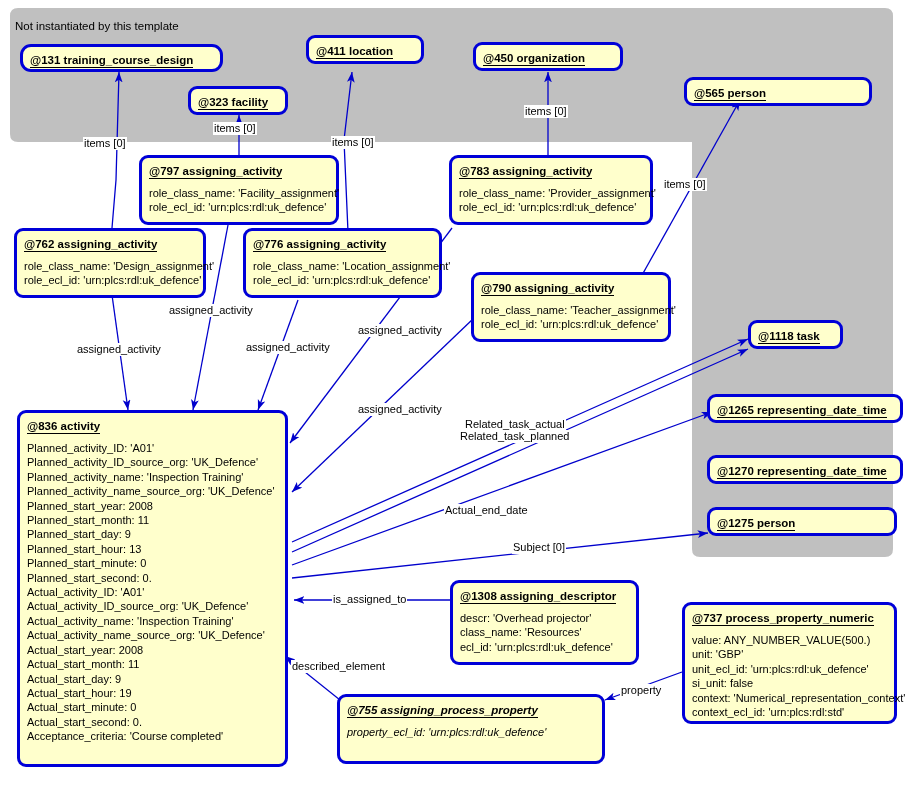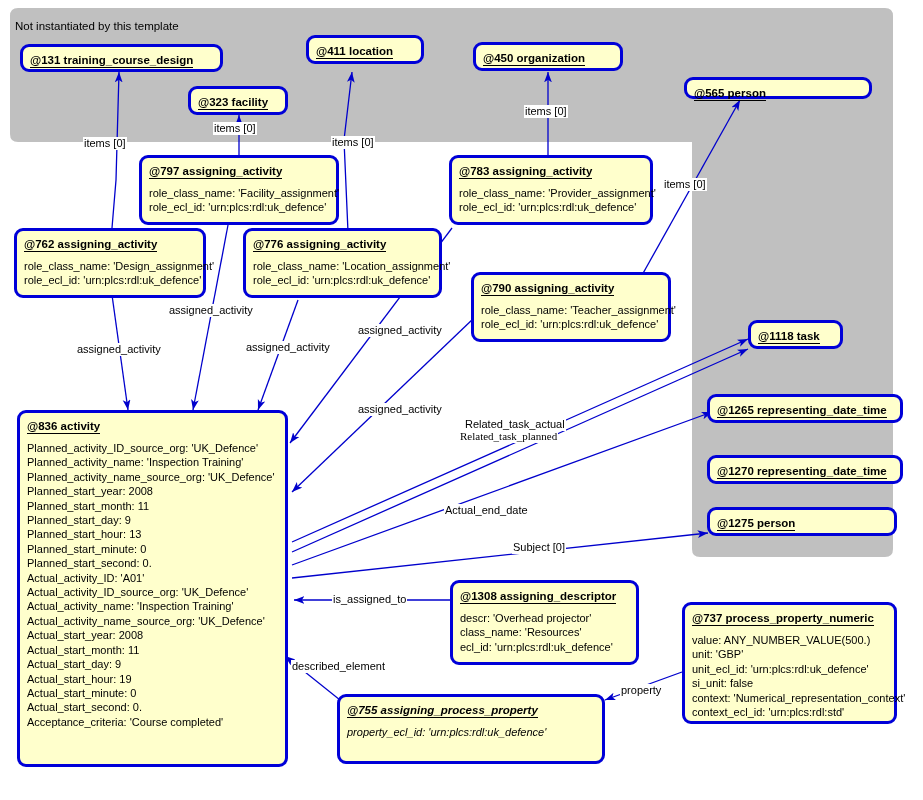--- a/index.html
+++ b/index.html
@@ -97,33 +97,33 @@
       <path d="M 292,578 L 708,533"></path>
 
       <path d="M 450,600 L 294,600"></path>
 
       <path d="M 340,700 L 285,656"></path>
 
       <path d="M 682,672 L 605,700"></path>
     </g>
   </svg>
 
-  <div class="node titleonly" style="left:20px;top:44px;width:203px;height:28px;">
+  <div class="node titleonly" style="left:20px;top:44px;width:203px;height:28px;border-radius:11px;">
     <span class="title">@131 training_course_design</span>
   </div>
 
   <div class="node titleonly" style="left:306px;top:35px;width:118px;height:29px;">
     <span class="title">@411 location</span>
   </div>
 
   <div class="node titleonly" style="left:473px;top:42px;width:150px;height:29px;">
     <span class="title">@450 organization</span>
   </div>
 
-  <div class="node titleonly" style="left:684px;top:77px;width:188px;height:22px;">
+  <div class="node titleonly" style="left:684px;top:77px;width:188px;height:29px;">
     <span class="title">@565 person</span>
   </div>
 
   <div class="node titleonly" style="left:188px;top:86px;width:100px;height:29px;">
     <span class="title">@323 facility</span>
   </div>
 
   <div class="node" style="left:139px;top:155px;width:200px;height:70px;">
     <div><span class="title">@797 assigning_activity</span></div>
     <div class="attrs">
@@ -176,20 +176,21 @@
     <span class="title">@1270 representing_date_time</span>
   </div>
 
   <div class="node titleonly" style="left:707px;top:507px;width:190px;height:29px;">
     <span class="title">@1275 person</span>
   </div>
 
   <div class="node" style="left:17px;top:410px;width:271px;height:357px;">
     <div><span class="title">@836 activity</span></div>
     <div class="attrs">
+      <div>Planned_activity_ID: 'A01'</div>
       <div>Planned_activity_ID_source_org: 'UK_Defence'</div>
       <div>Planned_activity_name: 'Inspection Training'</div>
       <div>Planned_activity_name_source_org: 'UK_Defence'</div>
       <div>Planned_start_year: 2008</div>
       <div>Planned_start_month: 11</div>
       <div>Planned_start_day: 9</div>
       <div>Planned_start_hour: 13</div>
       <div>Planned_start_minute: 0</div>
       <div>Planned_start_second: 0.</div>
       <div>Actual_activity_ID: 'A01'</div>
@@ -240,20 +241,20 @@
   <div class="elabel" style="left:524px;top:105px;">items [0]</div>
   <div class="elabel" style="left:663px;top:178px;">items [0]</div>
 
   <div class="elabel" style="left:76px;top:343px;">assigned_activity</div>
   <div class="elabel" style="left:168px;top:304px;">assigned_activity</div>
   <div class="elabel" style="left:245px;top:341px;">assigned_activity</div>
   <div class="elabel" style="left:357px;top:324px;">assigned_activity</div>
   <div class="elabel" style="left:357px;top:403px;">assigned_activity</div>
 
   <div class="elabel" style="left:464px;top:418px;">Related_task_actual</div>
-  <div class="elabel" style="left:459px;top:430px;font-family:Liberation Serif, serif;">Related_task_planned</div>
+  <div class="elabel" style="left:459px;top:430px;">Related_task_planned</div>
   <div class="elabel" style="left:444px;top:476px;margin-top:28px;">Actual_end_date</div>
   <div class="elabel" style="left:465px;top:541px;margin-left:47px;">Subject [0]</div>
   <div class="elabel" style="left:332px;top:593px;">is_assigned_to</div>
   <div class="elabel" style="left:291px;top:660px;">described_element</div>
   <div class="elabel" style="left:620px;top:684px;">property</div>
 
 </div>
 
 </body></html>

